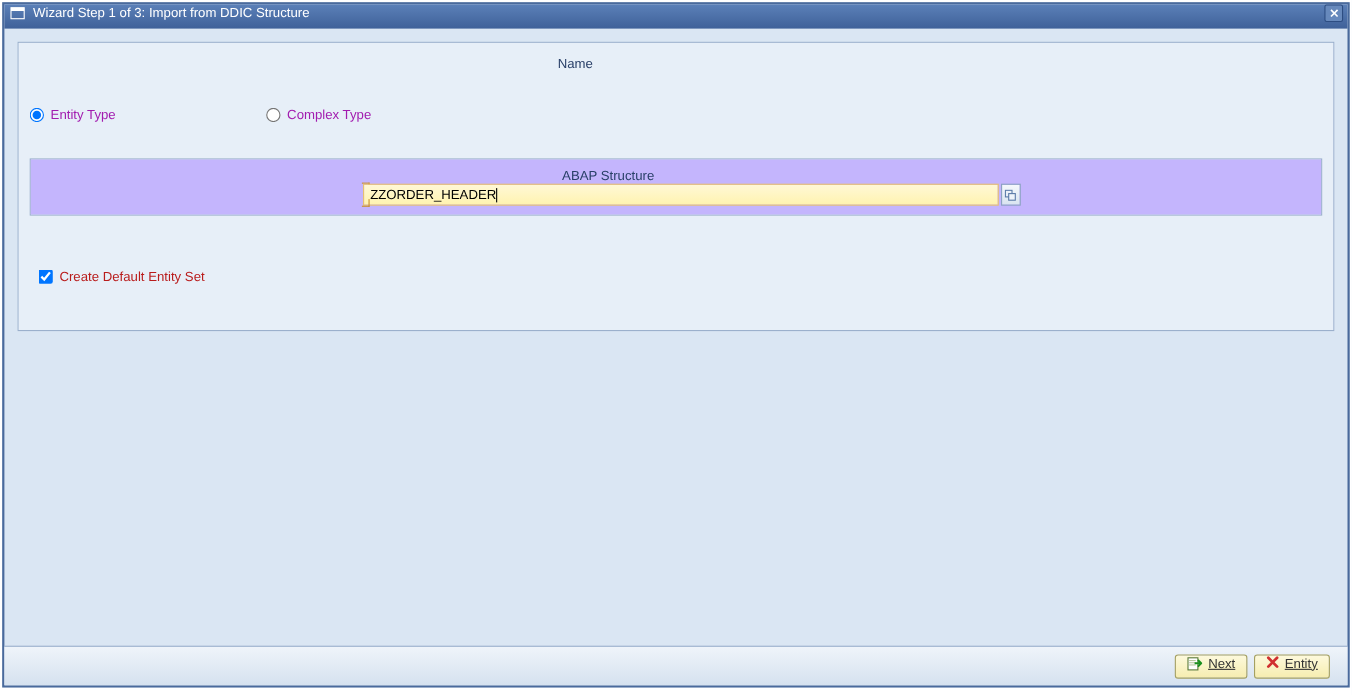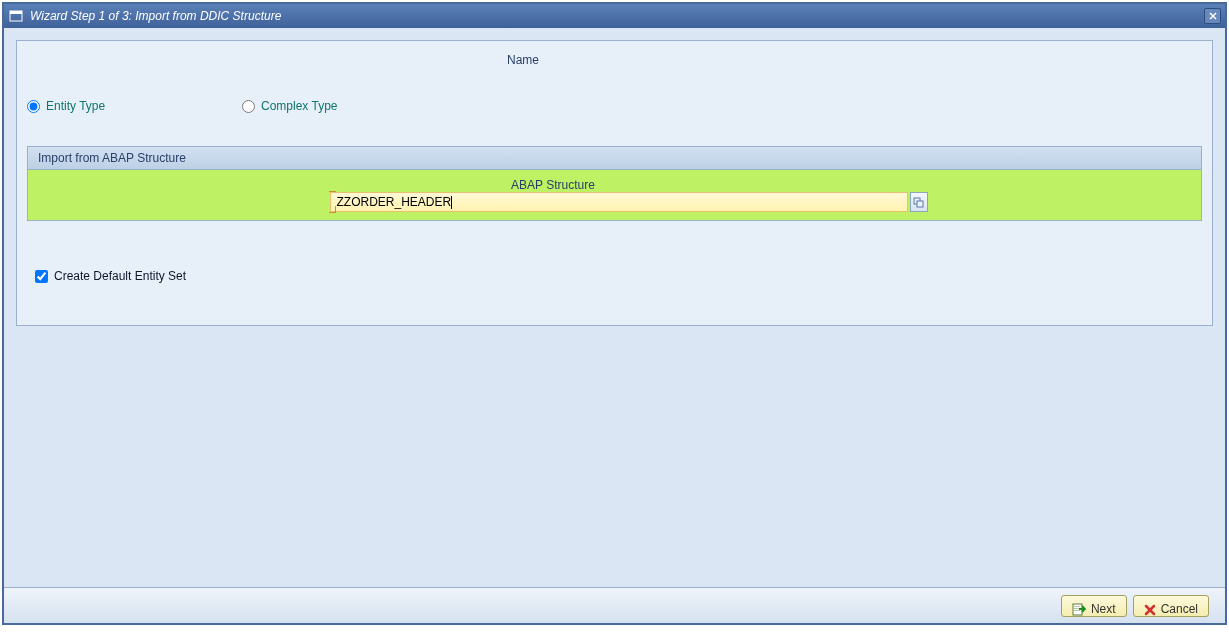--- a/index.html
+++ b/index.html
@@ -20,24 +20,23 @@
       height: 623px;
       border: 2px solid #4a6a9c;
       background: #dae6f3;
       position: relative;
       margin: 2px;
     }
     .titlebar {
       background: linear-gradient(to bottom, #5b80b8 0%, #3f6199 100%);
       height: 22px;
       display: flex;
-      align-items: center;
-      padding: 12px 4px;
+      align-items: flex-start;
+      padding: 0 4px;
       color: #ffffff;
-      font-style: italic;
     }
     .titlebar-icon {
       width: 16px;
       height: 16px;
       margin-right: 6px;
       display: flex;
       align-items: center;
       justify-content: center;
     }
     .titlebar-text {
@@ -105,36 +104,36 @@
       display: flex;
       align-items: flex-end;
     }
     .radio {
       width: 13px;
       height: 13px;
       margin: 0 6px 0 0;
       cursor: pointer;
     }
     .radio-label {
-      color: #0f766e;
+      color: #a21caf;
       cursor: pointer;
     }
     .sub-groupbox {
       border: 1px solid #9bb0cc;
       margin-top: 25px;
     }
     .sub-groupbox-header {
       background: linear-gradient(to bottom, #d3e1f1 0%, #bcd0e5 100%);
       padding: 4px 10px;
       color: #2a4069;
       border-bottom: 1px solid #9bb0cc;
     }
     .sub-groupbox-body {
       padding: 6px 10px;
-      background: #bef264;
+      background: #c4b5fd;
     }
     .abap-input-wrap {
       display: flex;
       align-items: center;
     }
     .abap-input {
       width: 578px;
       height: 20px;
       border: 1px solid #e8c070;
       background: linear-gradient(to bottom, #fff8d6 0%, #fff3b0 100%);
@@ -205,21 +204,21 @@
       align-items: center;
       padding: 48px 0 10px 8px;
     }
     .checkbox {
       width: 13px;
       height: 13px;
       margin: 0 6px 0 0;
       cursor: pointer;
     }
     .checkbox-label {
-      color: #0f172a;
+      color: #b91c1c;
       cursor: pointer;
     }
     .bottombar {
       position: absolute;
       bottom: 0;
       left: 0;
       right: 0;
       height: 36px;
       border-top: 1px solid #9bb0cc;
       background: linear-gradient(to bottom, #eff4fa 0%, #d5e1ef 100%);
@@ -229,23 +228,24 @@
       padding: 0 16px;
       gap: 6px;
     }
     .action-btn {
       height: 22px;
       border: 1px solid #a5a060;
       background: linear-gradient(to bottom, #fdf9dc 0%, #f6edb0 100%);
       border-radius: 3px;
       padding: 0 10px;
       display: flex;
-      align-items: flex-end;
+      align-items: flex-start;
       cursor: pointer;
       color: #333;
+      text-decoration: underline;
     }
     .btn-icon {
       margin-right: 5px;
       display: flex;
       align-items: center;
     }
     .text-cursor {
       display: inline-block;
       width: 1px;
       height: 13px;
@@ -286,21 +286,20 @@
             <input type="radio" class="radio" name="typekind" checked="" style="">
             <span class="radio-label">Entity Type</span>
           </div>
           <div class="radio-group2">
             <input type="radio" class="radio" name="typekind" style="">
             <span class="radio-label">Complex Type</span>
           </div>
         </div>
 
         <div class="sub-groupbox">
-          <div class="sub-groupbox-header">Import from ABAP Structure</div>
           <div class="sub-groupbox-body">
             <div class="form-row">
               <div class="form-label" style="width:207px;">ABAP Structure</div>
               <div class="abap-input-wrap">
                 <div class="abap-input-corner abap-corners-right" style="position:relative;margin-left:28px;">
                   <div class="abap-input">
                     <span>ZZORDER_HEADER</span><span class="text-cursor"></span>
                   </div>
                 </div>
                 <div class="input-help-btn">
@@ -335,16 +334,16 @@
       </span>
       <span>Next</span>
     </div>
     <div class="action-btn">
       <span class="btn-icon">
         <svg width="12" height="12" viewBox="0 0 12 12">
           <line x1="2" y1="2" x2="10" y2="10" stroke="#d03030" stroke-width="2.5" stroke-linecap="round"></line>
           <line x1="10" y1="2" x2="2" y2="10" stroke="#d03030" stroke-width="2.5" stroke-linecap="round"></line>
         </svg>
       </span>
-      <span>Cancel</span>
+      <span>Entity</span>
     </div>
   </div>
 </div>
 
 </body></html>

